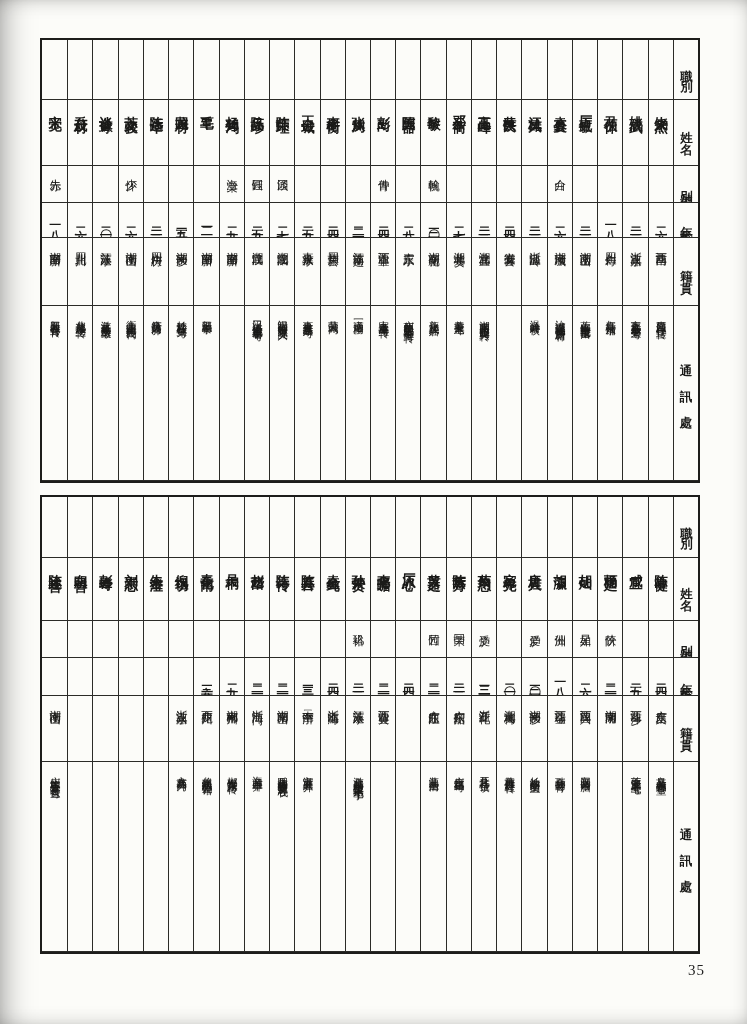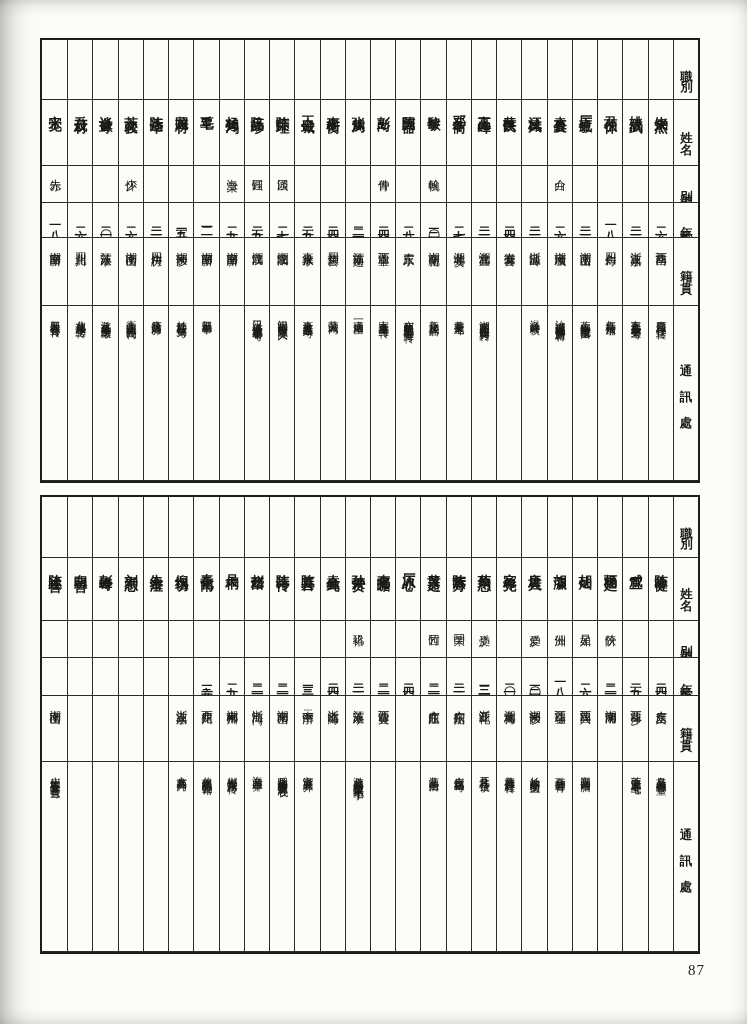--- a/index.html
+++ b/index.html
@@ -979,14 +979,14 @@
           <span></span>
         </div>
         <div class="cell r-addr">
           <span></span>
         </div>
         <div class="cell r-addr">
           <span>广州木牌头五十三号罗长益号</span>
         </div>
       </div>
   </div>
-  <div class="pagenum">87</div>
+  <div class="pagenum">35</div>
 </div>
 
 </body></html>

